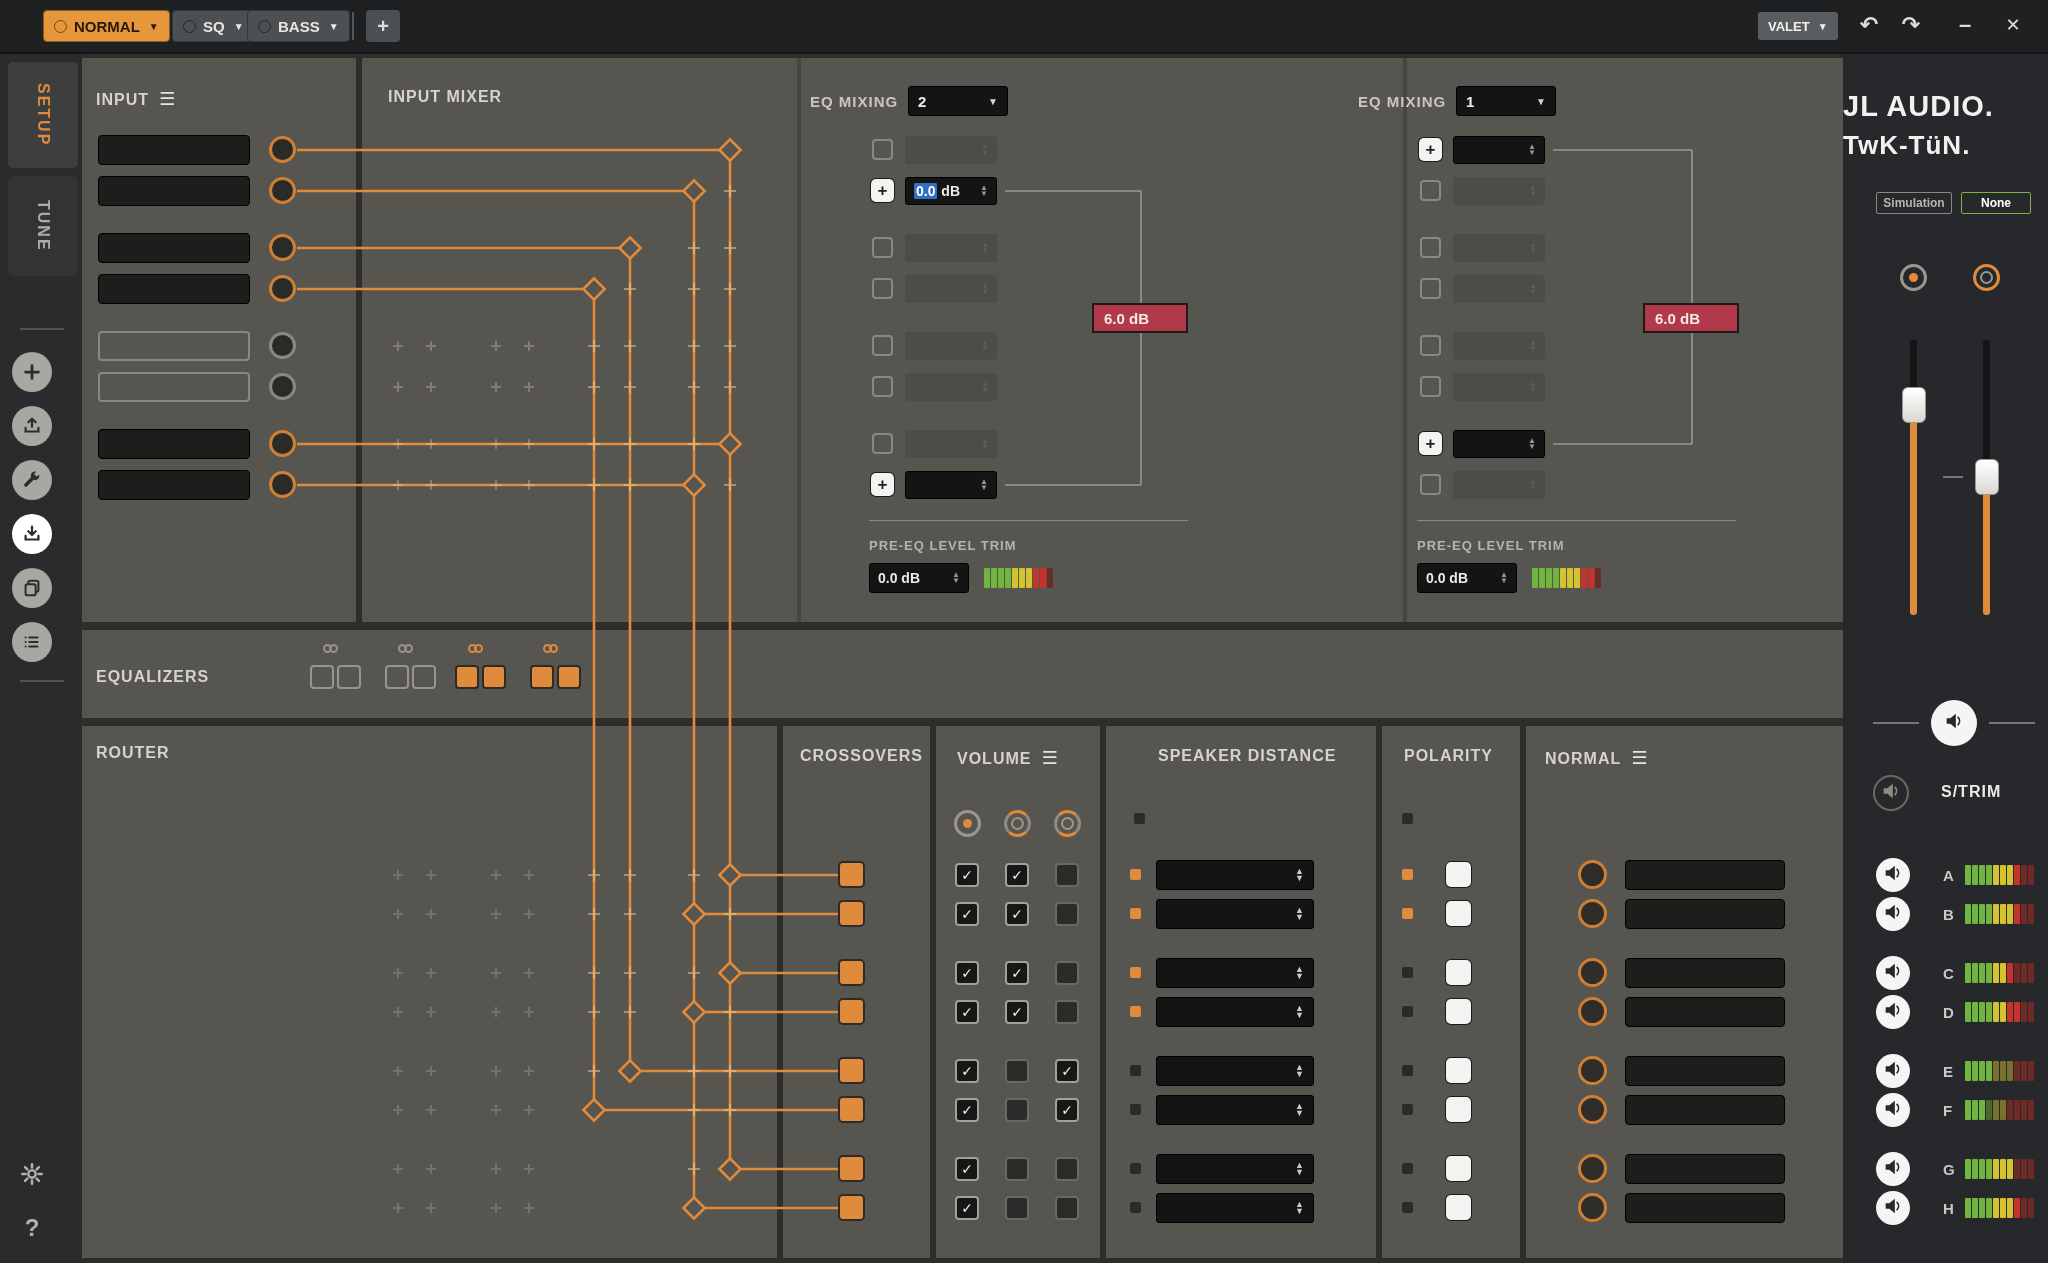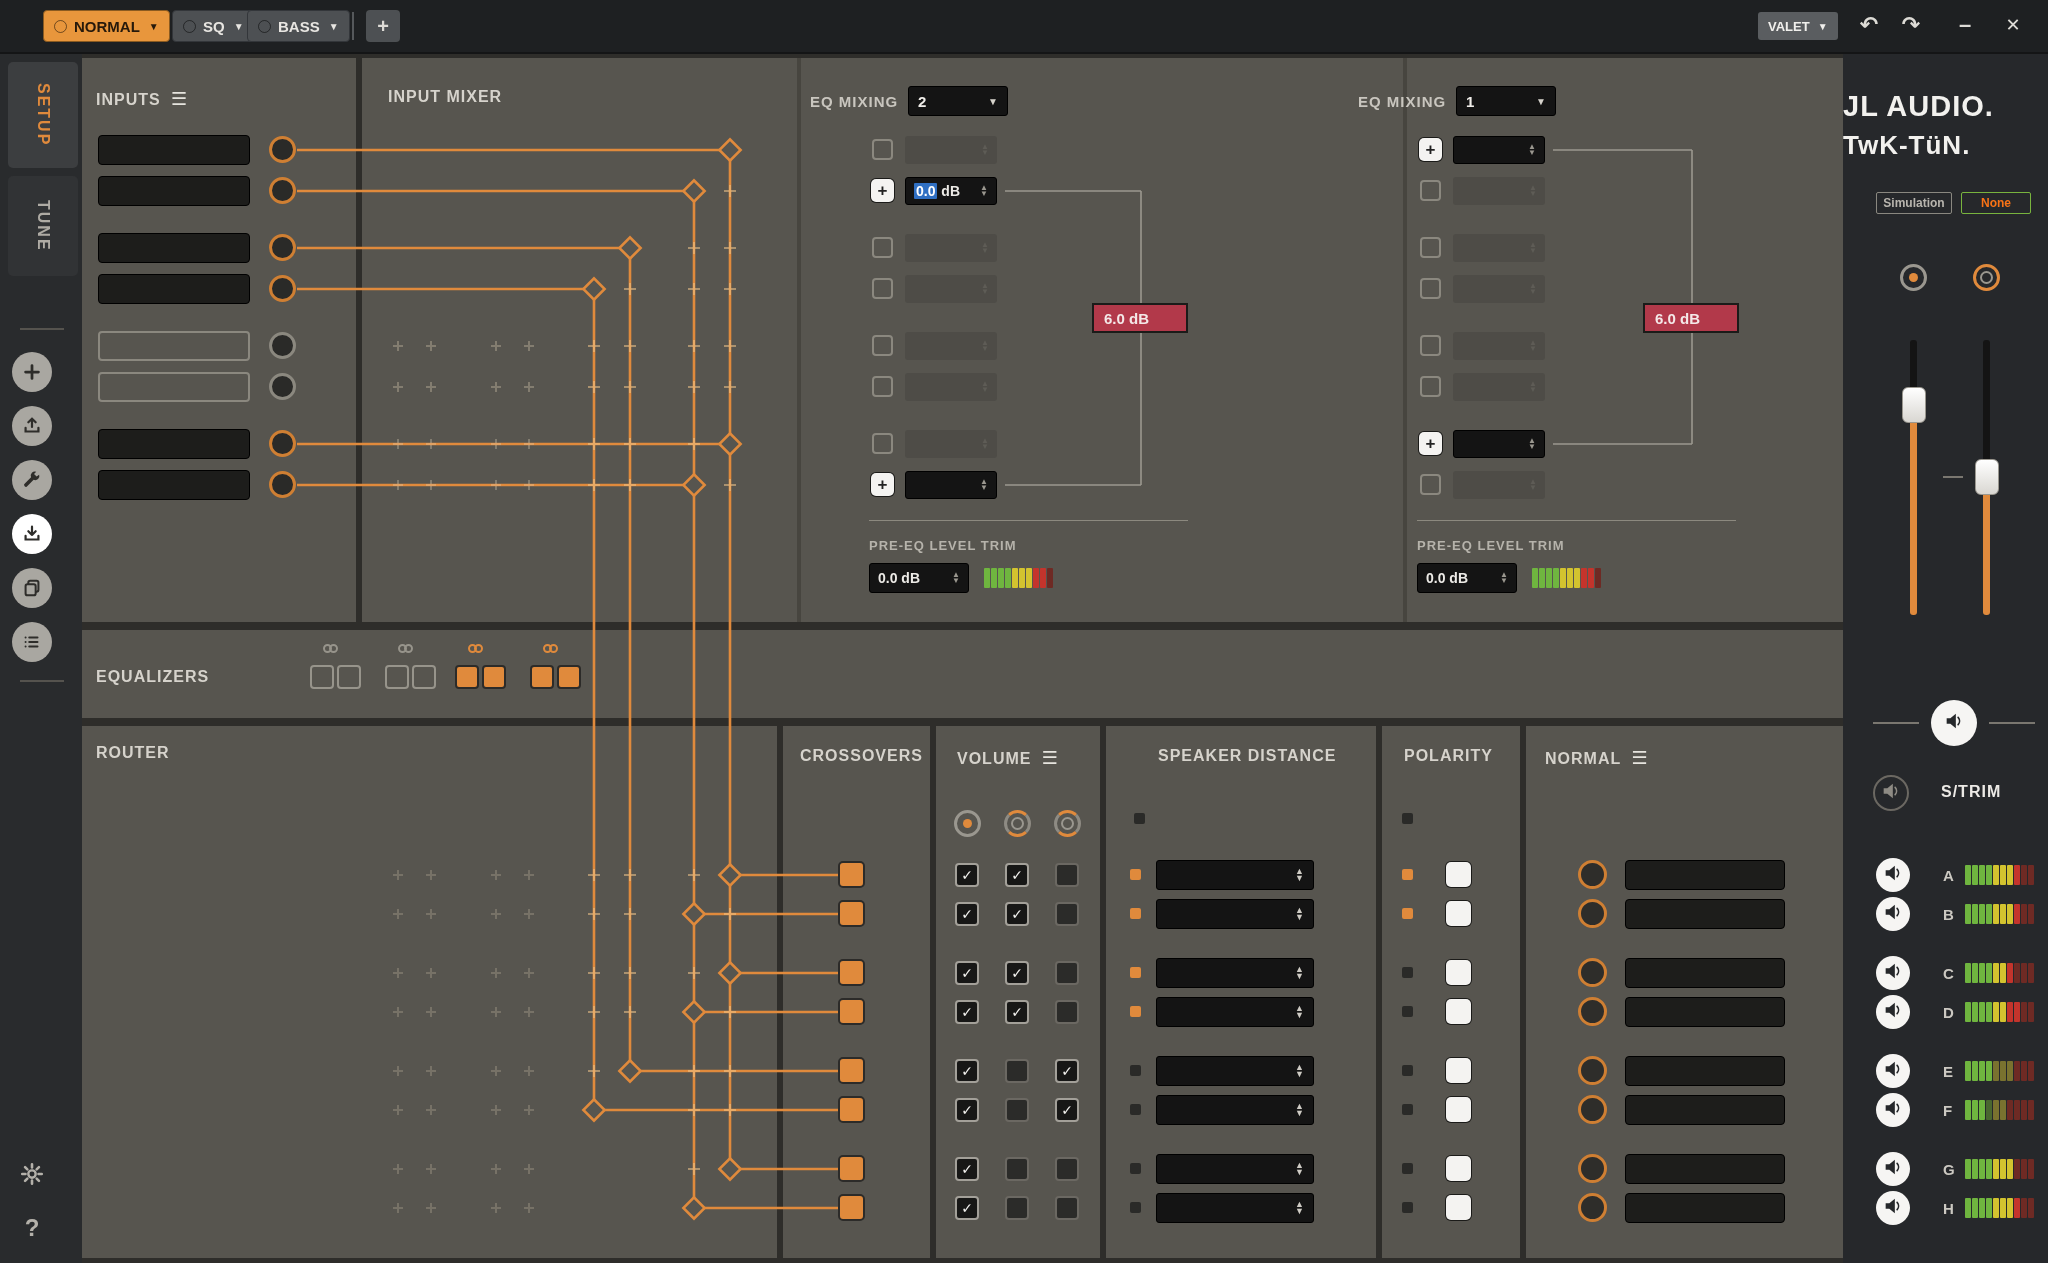--- a/index.html
+++ b/index.html
@@ -200,21 +200,21 @@
   <div class="abs" style="left:1403px;top:58px;width:4px;height:564px;background:#47453f;z-index:2;"></div>
   <div class="panel" style="left:82px;top:630px;width:1761px;height:88px;"></div>
   <div class="panel" style="left:82px;top:726px;width:695px;height:532px;"></div>
   <div class="panel" style="left:783px;top:726px;width:147px;height:532px;"></div>
   <div class="panel" style="left:936px;top:726px;width:164px;height:532px;"></div>
   <div class="panel" style="left:1106px;top:726px;width:270px;height:532px;"></div>
   <div class="panel" style="left:1382px;top:726px;width:138px;height:532px;"></div>
   <div class="panel" style="left:1526px;top:726px;width:317px;height:532px;"></div>
 
   <div class="panel-label" style="left:96px;top:88px;">
-    <span>INPUTS</span><span class="menu-glyph">☰</span>
+    <span>INPUT</span><span class="menu-glyph">☰</span>
   </div>
   <div class="panel-label" style="left:388px;top:88px;">INPUT MIXER</div>
   <div class="panel-label" style="left:96px;top:668px;">EQUALIZERS</div>
   <div class="panel-label" style="left:96px;top:744px;">ROUTER</div>
   <div class="panel-label" style="left:800px;top:747px;text-align:right;">CROSSOVERS</div>
   <div class="panel-label" style="left:957px;top:747px;">
     <span>VOLUME</span><span class="menu-glyph">☰</span>
   </div>
   <div class="panel-label" style="left:1158px;top:747px;">SPEAKER DISTANCE</div>
   <div class="panel-label" style="left:1404px;top:747px;">POLARITY</div>
@@ -415,21 +415,21 @@
   <div class="target" style="left:1054px;top:810px;border:3px solid #e08a3c;border-left-color:#8e8b83;border-right-color:#8e8b83;">
     <div style="width:9px;height:9px;border-radius:50%;border:2px solid #9a978f;margin:4px auto;"></div>
   </div>
   <div class="ind" style="left:1134px;top:813px;"></div>
   <div class="ind" style="left:1402px;top:813px;"></div>
 
   <div id="rightpanel" class="abs">
     <div class="brand" style="top:38px;font-size:29px;">JL AUDIO.</div>
     <div class="brand" style="top:78px;font-size:26px;">TwK-TüN.</div>
     <div class="mode-btn" style="left:33px;top:140px;width:76px;border:1px solid #8a8880;color:#b8b5ae;">Simulation</div>
-    <div class="mode-btn" style="left:118px;top:140px;width:70px;border:1px solid #78b43e;color:#f97316;">None</div>
+    <div class="mode-btn" style="left:118px;top:140px;width:70px;border:1px solid #78b43e;color:#ffffff;">None</div>
 
     <div class="target" style="left:57px;top:212px;border:3px solid #9a978f;position:absolute;">
       <div style="width:9px;height:9px;border-radius:50%;background:#e08a3c;margin:6px auto;"></div>
     </div>
     <div class="target" style="left:130px;top:212px;border:3px solid #e08a3c;position:absolute;">
       <div style="width:9px;height:9px;border-radius:50%;border:2px solid #9a978f;margin:4px auto;"></div>
     </div>
 
     <div class="slider-track" style="left:67px;top:288px;height:65px;background:#141414;"></div>
     <div class="slider-track" style="left:67px;top:353px;height:210px;background:#e08a3c;"></div>

